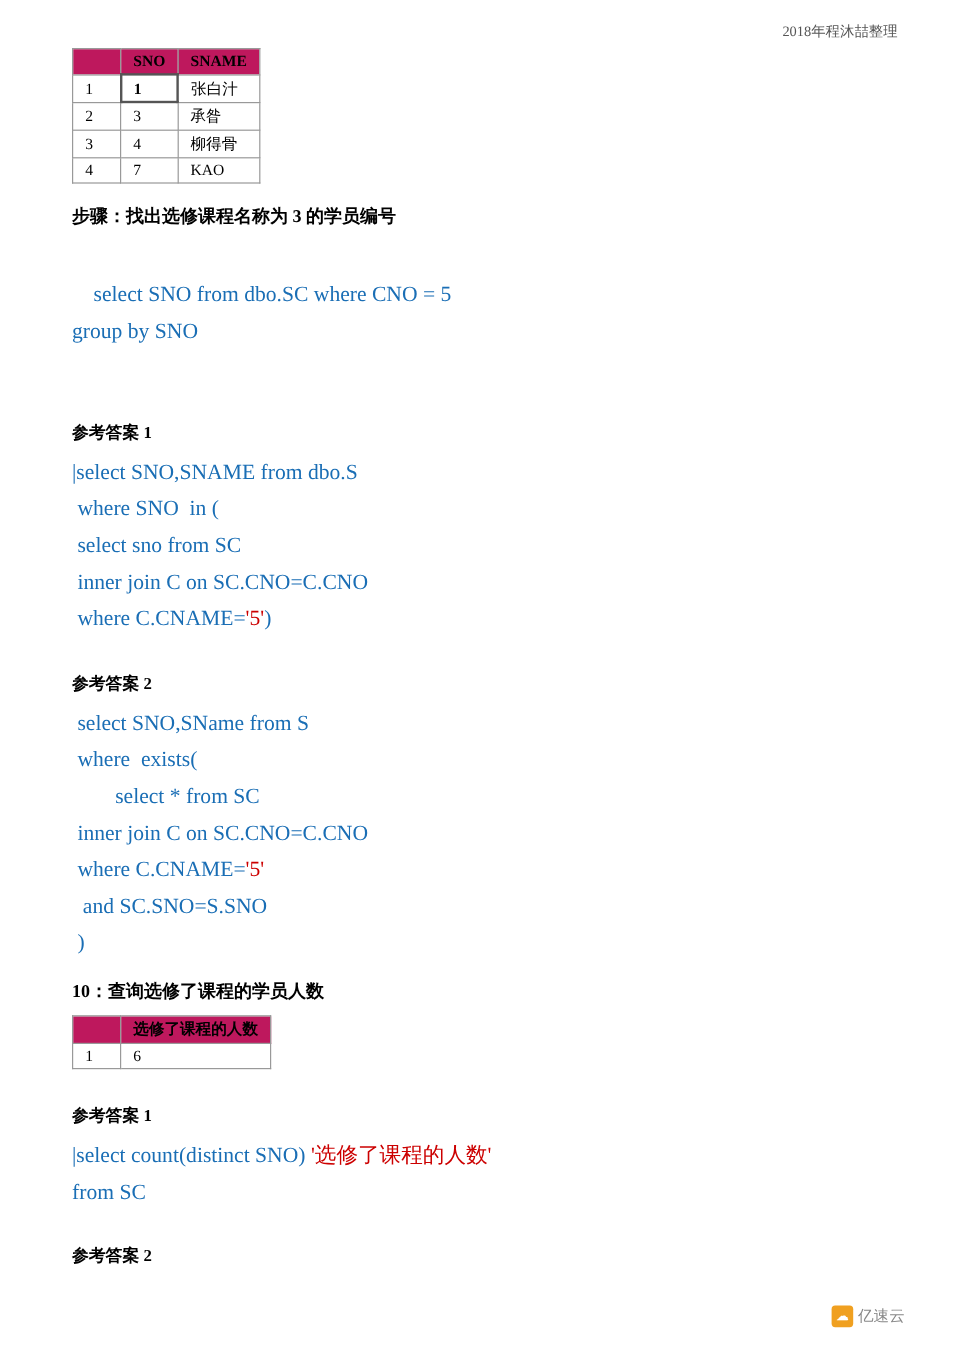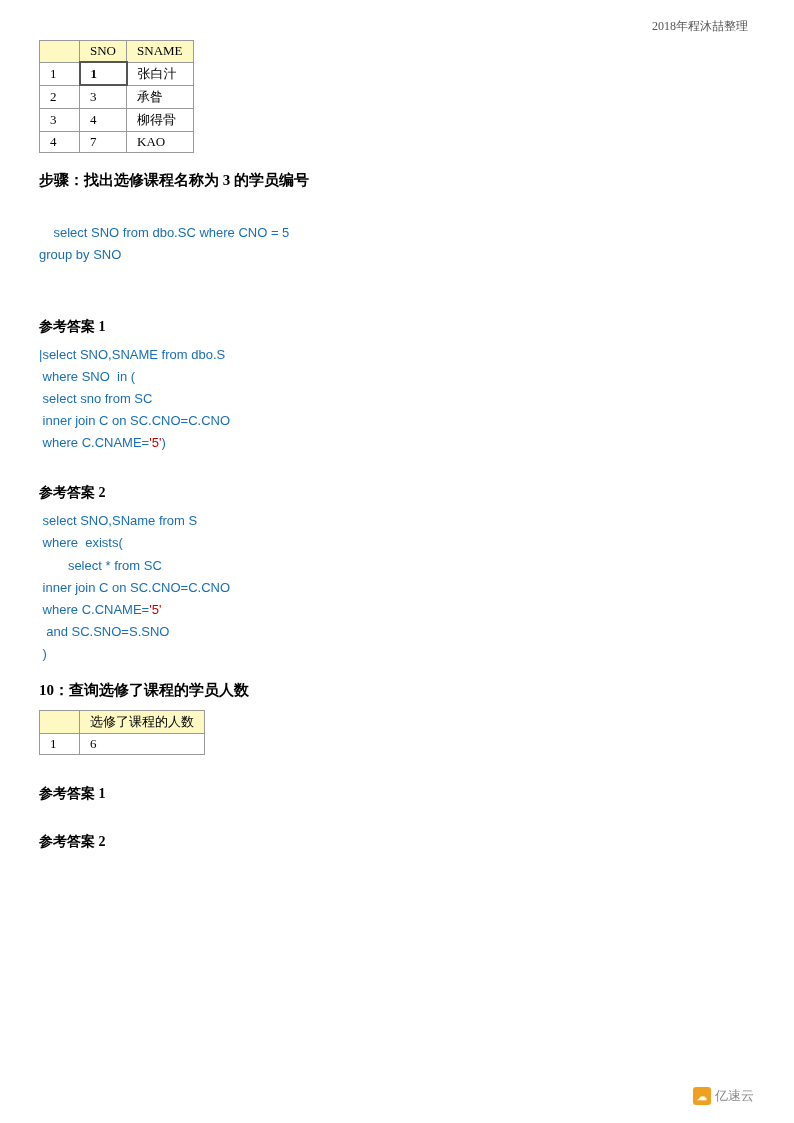--- a/index.html
+++ b/index.html
@@ -14,21 +14,21 @@
       background: #fff;
       font-family: "SimSun", "宋体", serif;
       font-size: 14px;
       color: #000;
       position: relative;
     }
 
     .page {
       width: 778px;
       min-height: 1123px;
-      padding: 40px 60px 60px 39px;
+      padding: 40px 60px 60px 60px;
       position: relative;
     }
 
     .header-right {
       position: absolute;
       top: 18px;
       right: 30px;
       font-size: 12px;
       color: #555;
     }
@@ -43,34 +43,34 @@
     }
 
     table th, table td {
       border: 1px solid #999;
       padding: 2px 10px;
       text-align: left;
       min-width: 40px;
     }
 
     table th {
-      background: #fef9c3;
-      font-weight: normal;
+      background: #be185d;
+      font-weight: bold;
     }
 
     .section-title {
       font-weight: bold;
       font-size: 15px;
       margin-bottom: 10px;
       margin-top: 10px;
     }
 
     .code-block {
-      font-family: Liberation Sans, sans-serif;
-      font-size: 13px;
+      font-family: Liberation Serif, serif;
+      font-size: 18px;
       margin-bottom: 16px;
       line-height: 1.7;
       white-space: pre;
     }
 
     .code-blue {
       color: #1a6eb5;
     }
 
     .code-red {
@@ -193,20 +193,22 @@
         <tr>
           <td>1</td>
           <td>6</td>
         </tr>
       </tbody>
     </table>
   </div>
 
   <div class="ref-answer-title">参考答案 1</div>
 
+  <div class="code-block"><span class="code-blue">|select count(distinct SNO) <span class="code-red">'选修了课程的人数'</span>
+from SC</span></div>
 
   <div class="ref-answer-title">参考答案 2</div>
 
   <div class="footer-logo">
     <span class="footer-logo-icon">☁</span>
     <span>亿速云</span>
   </div>
 
 </div>
 

